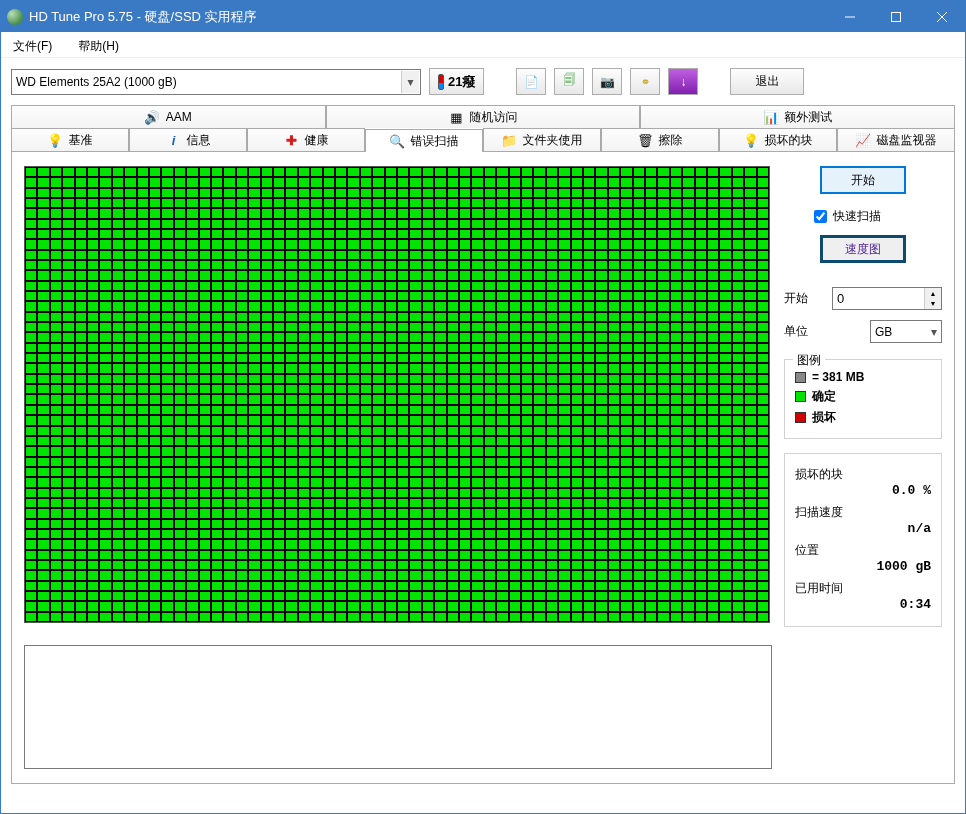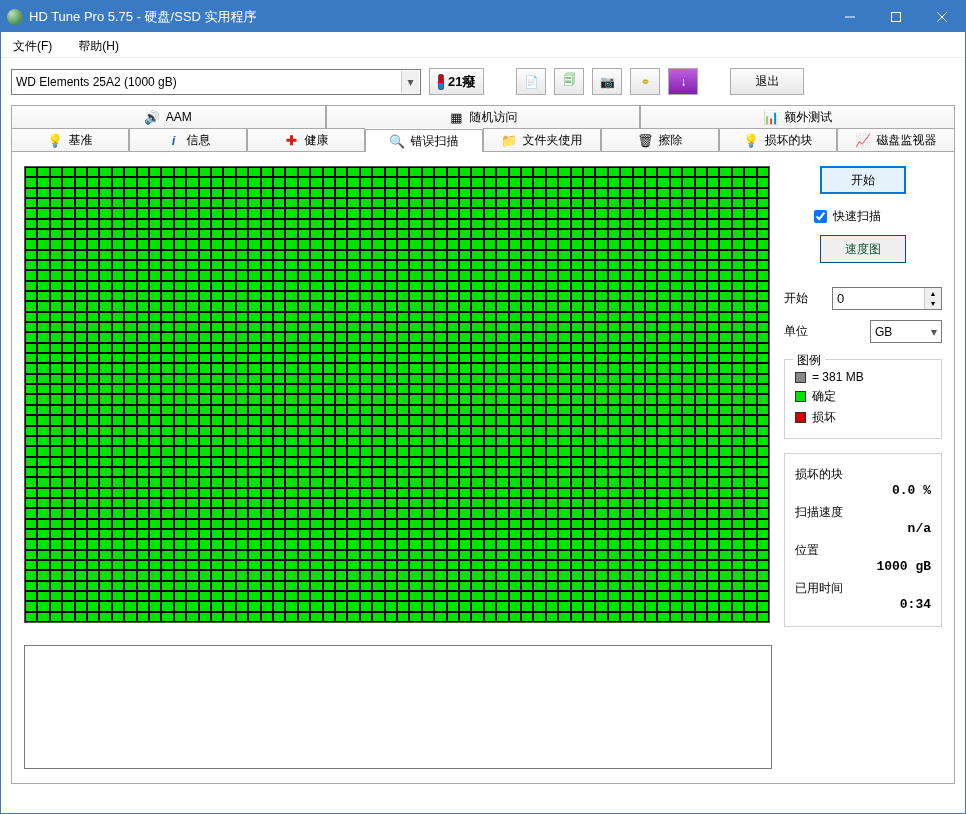--- a/index.html
+++ b/index.html
@@ -33,34 +33,34 @@
 
 .content { display: flex; height: 100%; padding: 14px 12px; gap: 12px; }
 .leftpane { flex: 1; display: flex; flex-direction: column; }
 .blockgrid { width: 746px; height: 457px; display: grid; grid-template-columns: repeat(60, 1fr); grid-template-rows: repeat(44, 1fr); background: #000; border: 1px solid #555; gap:0px; }
 .blockgrid div { background: #00e400; border:1px solid #000; }
 .bottomlist { flex: 1; margin-top: 22px; border: 1px solid #7a7a7a; background: #fff; }
 
 .rightpane { width: 158px; display: flex; flex-direction: column; align-items: stretch; }
 .btn { height: 28px; border: 1px solid #0078d7; background: #e1e1e1; margin-bottom: 14px; width: 86px; align-self: center; }
 .btn.primary { background: #e5f1fb; border: 2px solid #0078d7; }
-.btn.disabled { color: #14532d; border: 1px solid #0c4a6e; background: #efefef; }
+.btn.disabled { color: #4c1d95; border: 3px solid #0c4a6e; background: #efefef; }
 .chkrow { display: flex; align-items: center; gap: 6px; margin-bottom: 10px; margin-left: 30px; }
 .chkrow input[type=checkbox] { width: 13px; height: 13px; }
 .formrow { display: flex; align-items: center; margin-bottom: 10px; gap: 8px; }
 .formrow .lbl { width: 40px; text-align: left; }
 .spinbox { display: flex; border: 1px solid #7a7a7a; height: 23px; flex: 1; position: relative; background: #fff; }
 .spinbox input { border: none; outline: none; flex: 1; padding: 0 4px; font-size: 13px; width:60px;}
 .spinbox .spinbtns { width: 17px; display: flex; flex-direction: column; border-left: 1px solid #ccc; }
 .spinbox .spinbtns .sb { flex: 1; background: #f0f0f0; font-size: 7px; display: flex; align-items: center; justify-content: center; }
 .selectbox { border: 1px solid #7a7a7a; height: 23px; width: 72px; display: flex; align-items: center; justify-content: space-between; padding: 0 4px; background: #fff; }
 
 .groupbox { border: 1px solid #d2d2d2; padding: 10px 10px 8px 10px; margin-top: 6px; position: relative; }
 .groupbox .gtitle { position: absolute; top: -8px; left: 8px; background: #fff; padding: 0 4px; }
-.legend-item { display: flex; align-items: center; gap: 6px; margin-bottom: 4px; }
+.legend-item { display: flex; align-items: center; gap: 6px; margin-bottom: 4px; font-weight: bold; }
 .legend-sq { width: 11px; height: 11px; border: 1px solid #333; }
 .statlbl { margin-top: 2px; }
 .statval { text-align: right; font-family: "Courier New", monospace; font-weight: bold; font-size: 13px; margin-bottom: 6px; }
 .icon-down { color: #9020c0; font-weight:bold;}
 </style>
 </head>
 <body>
 
 <div class="titlebar">
   <div class="ticon"></div>

